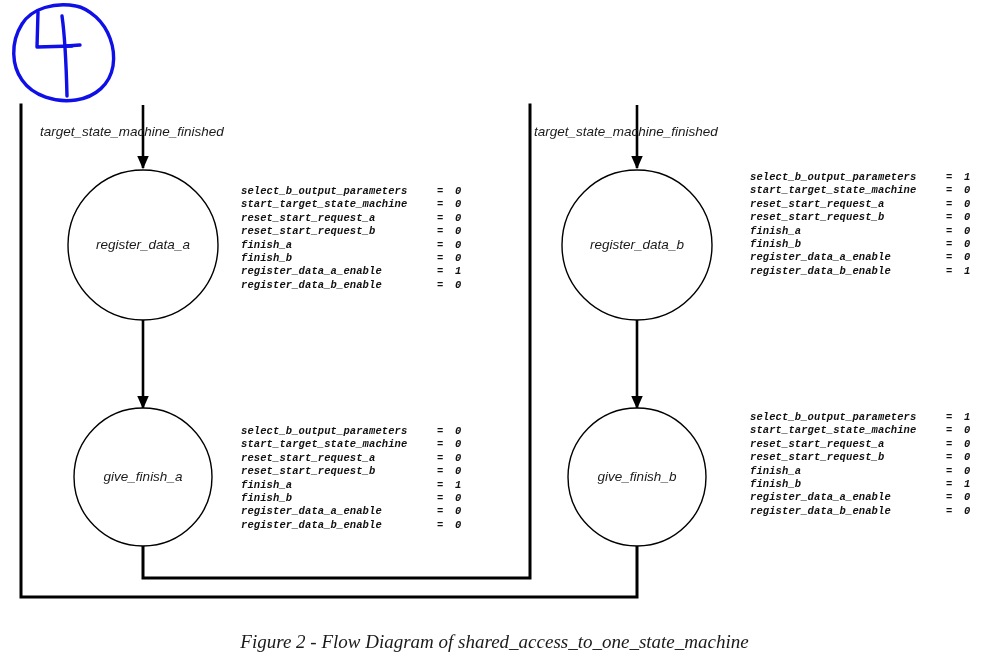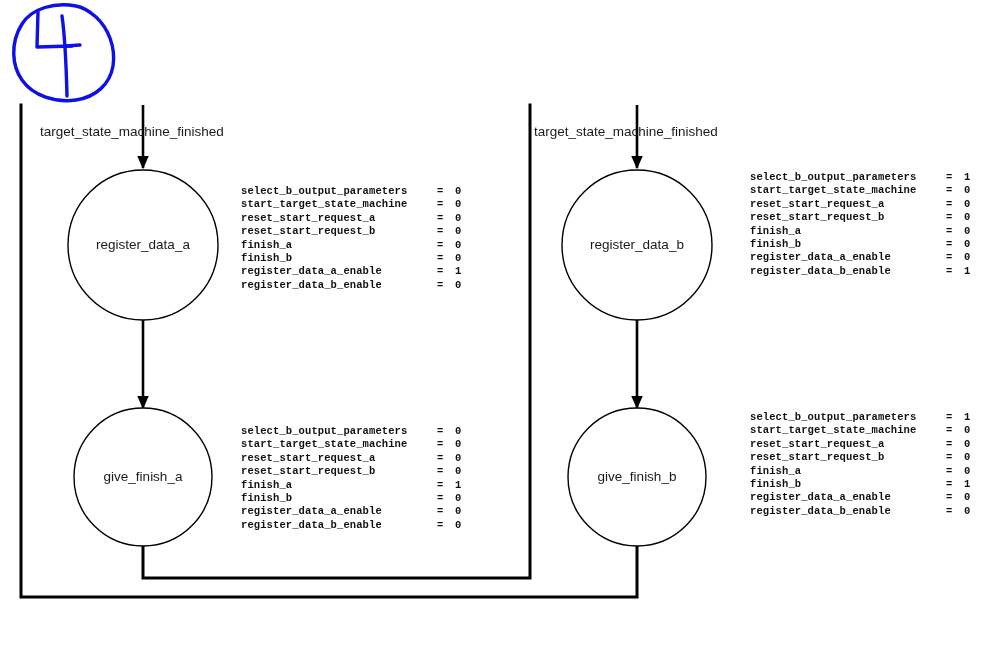--- a/index.html
+++ b/index.html
@@ -9,20 +9,21 @@
   }
   body {
     font-family: "Liberation Sans", sans-serif;
   }
   #canvas {
     position: relative;
     width: 989px;
     height: 666px;
     background: #ffffff;
     overflow: hidden;
+    font-style: italic;
   }
   #diagram-svg {
     position: absolute;
     left: 0;
     top: 0;
     width: 989px;
     height: 666px;
   }
   .state-label {
     font-family: "Liberation Sans", sans-serif;
@@ -225,13 +226,14 @@
 
     <g>
       <path class="ann-4" d="M 76 6 C 55 2 32 8 22 24 C 10 43 12 66 22 80 C 33 96 56 103 76 100
                C 96 97 110 84 113 66 C 116 47 108 28 96 17 C 88 10 82 7 76 6 Z"></path>
       <path class="ann-4" d="M 38 12 L 37 47 L 72 46"></path>
       <path class="ann-4" d="M 62 16 C 64 30 66 55 67 96"></path>
       <path class="ann-4" d="M 66 46 L 80 45"></path>
     </g>
   </svg>
 
+  <div class="caption">Figure 2 - Flow Diagram of shared_access_to_one_state_machine</div>
 </div>
 
 </body></html>

